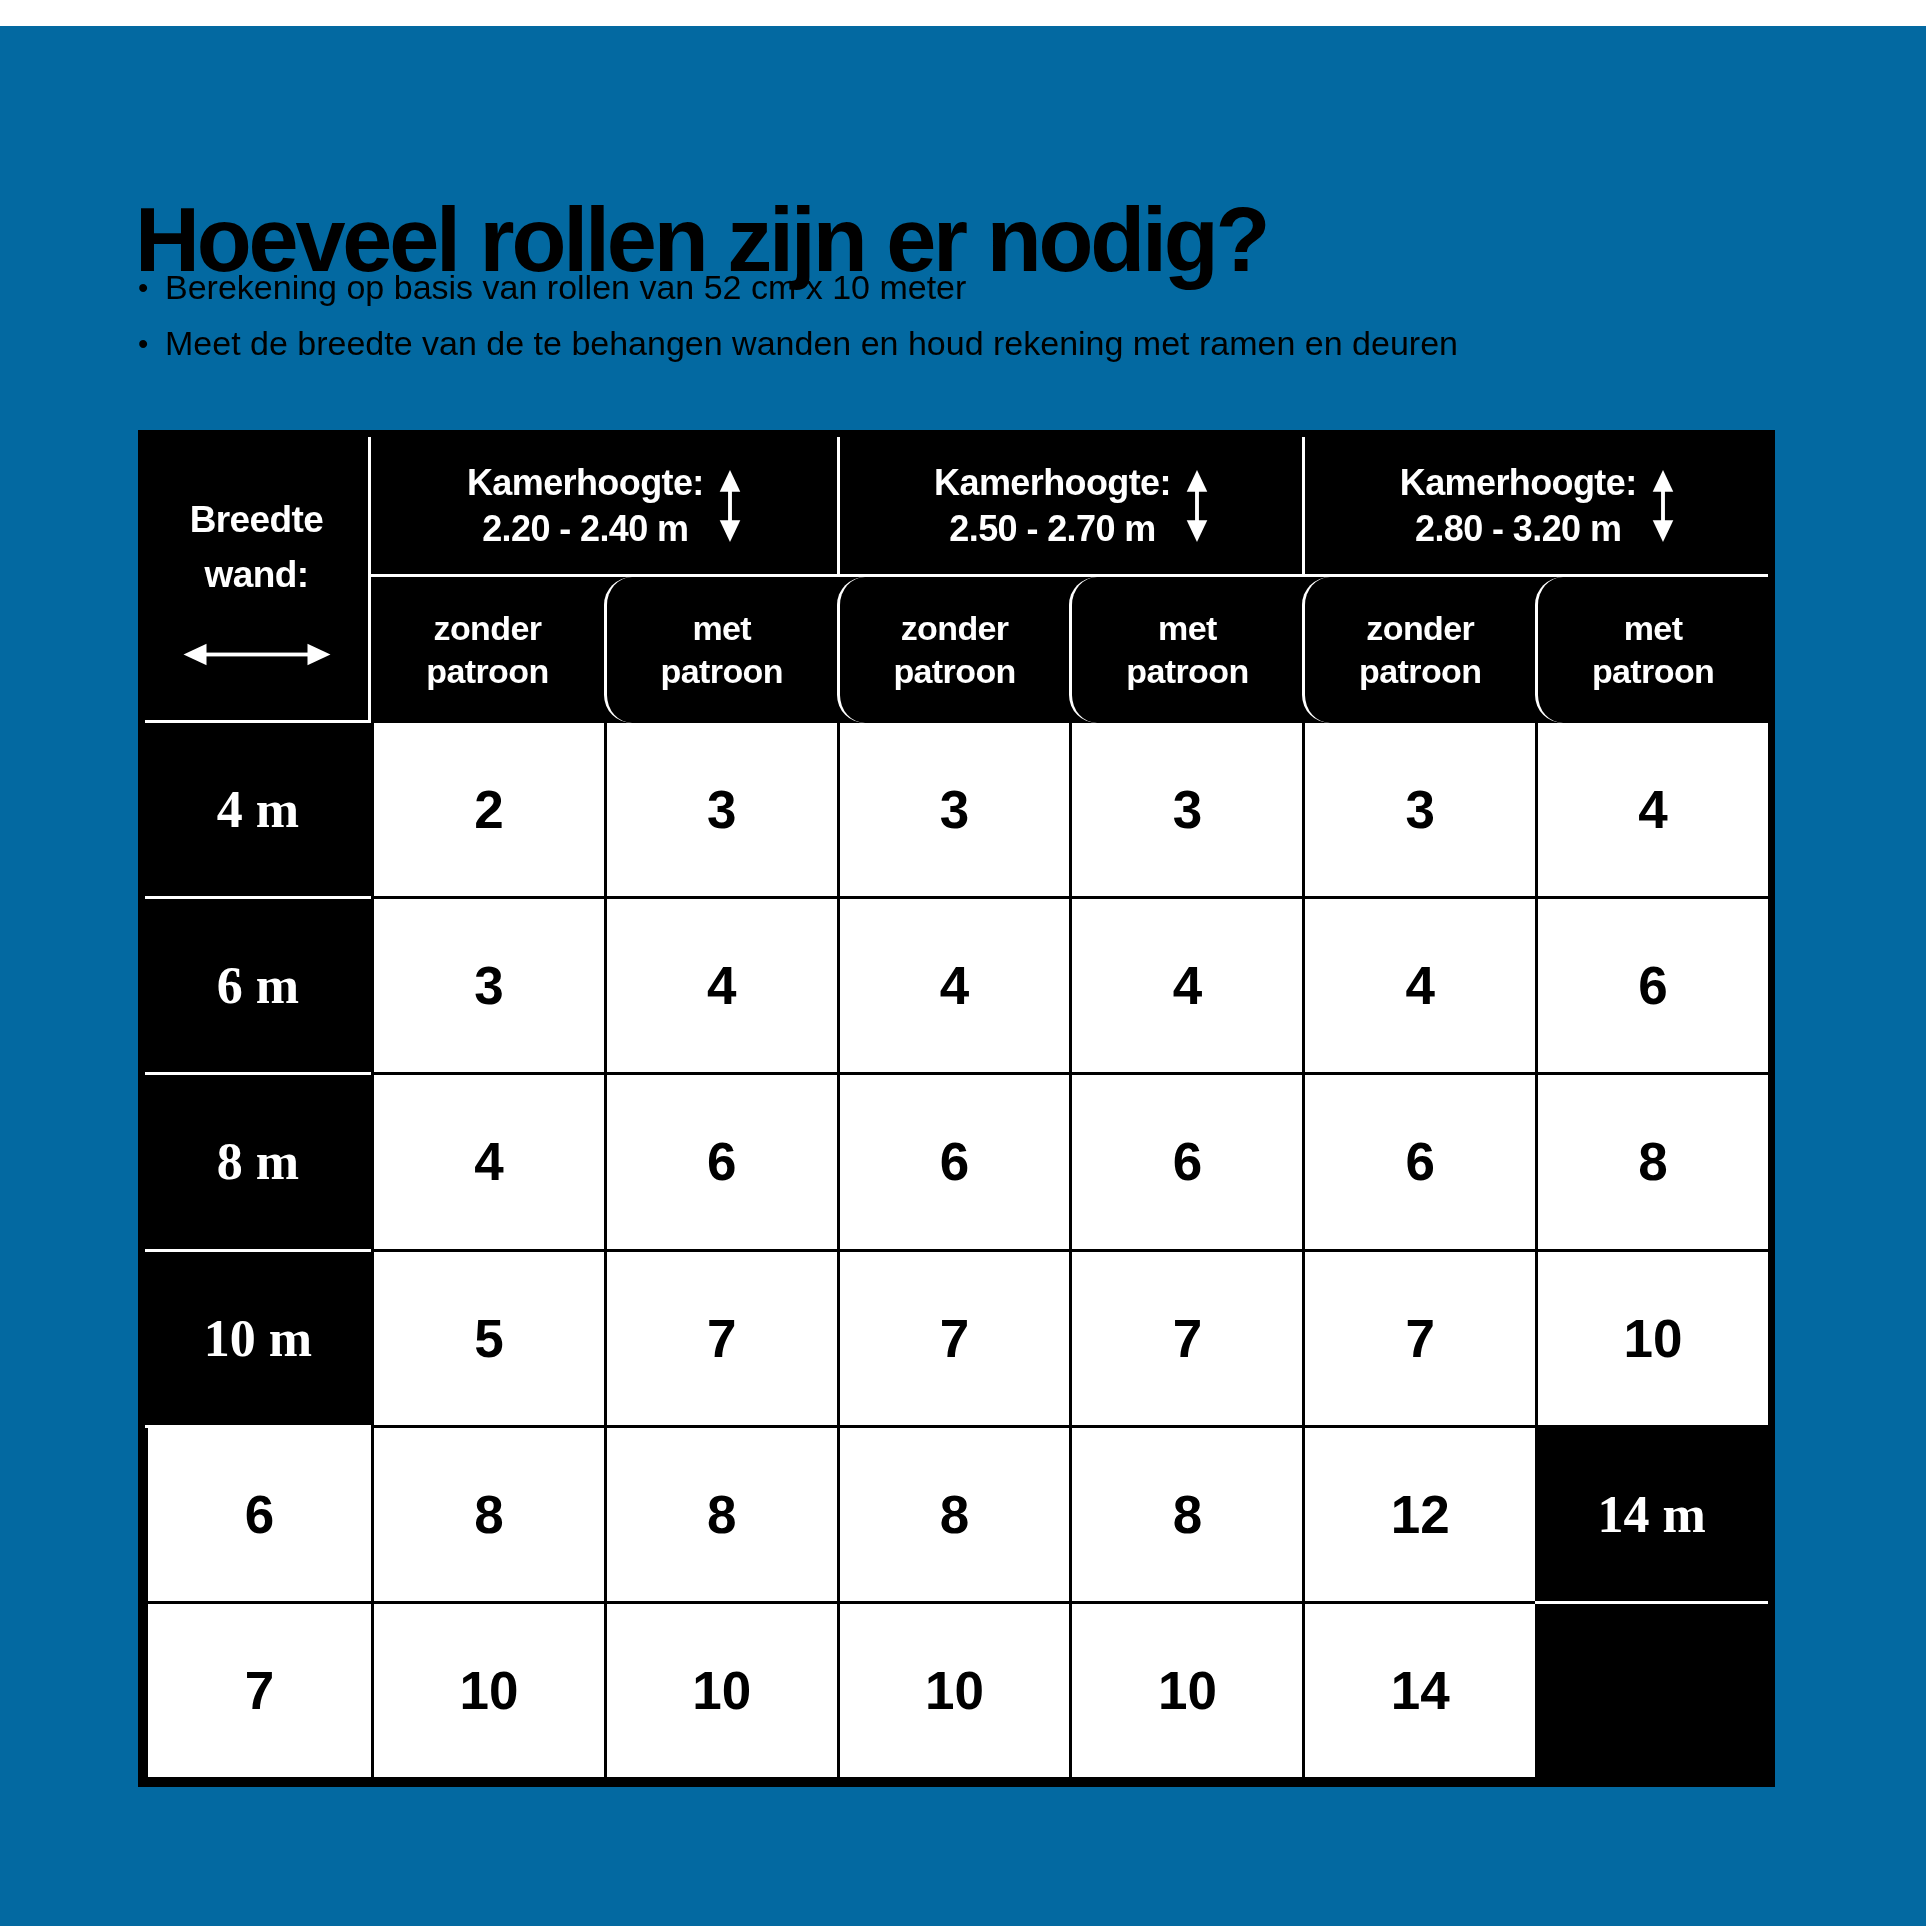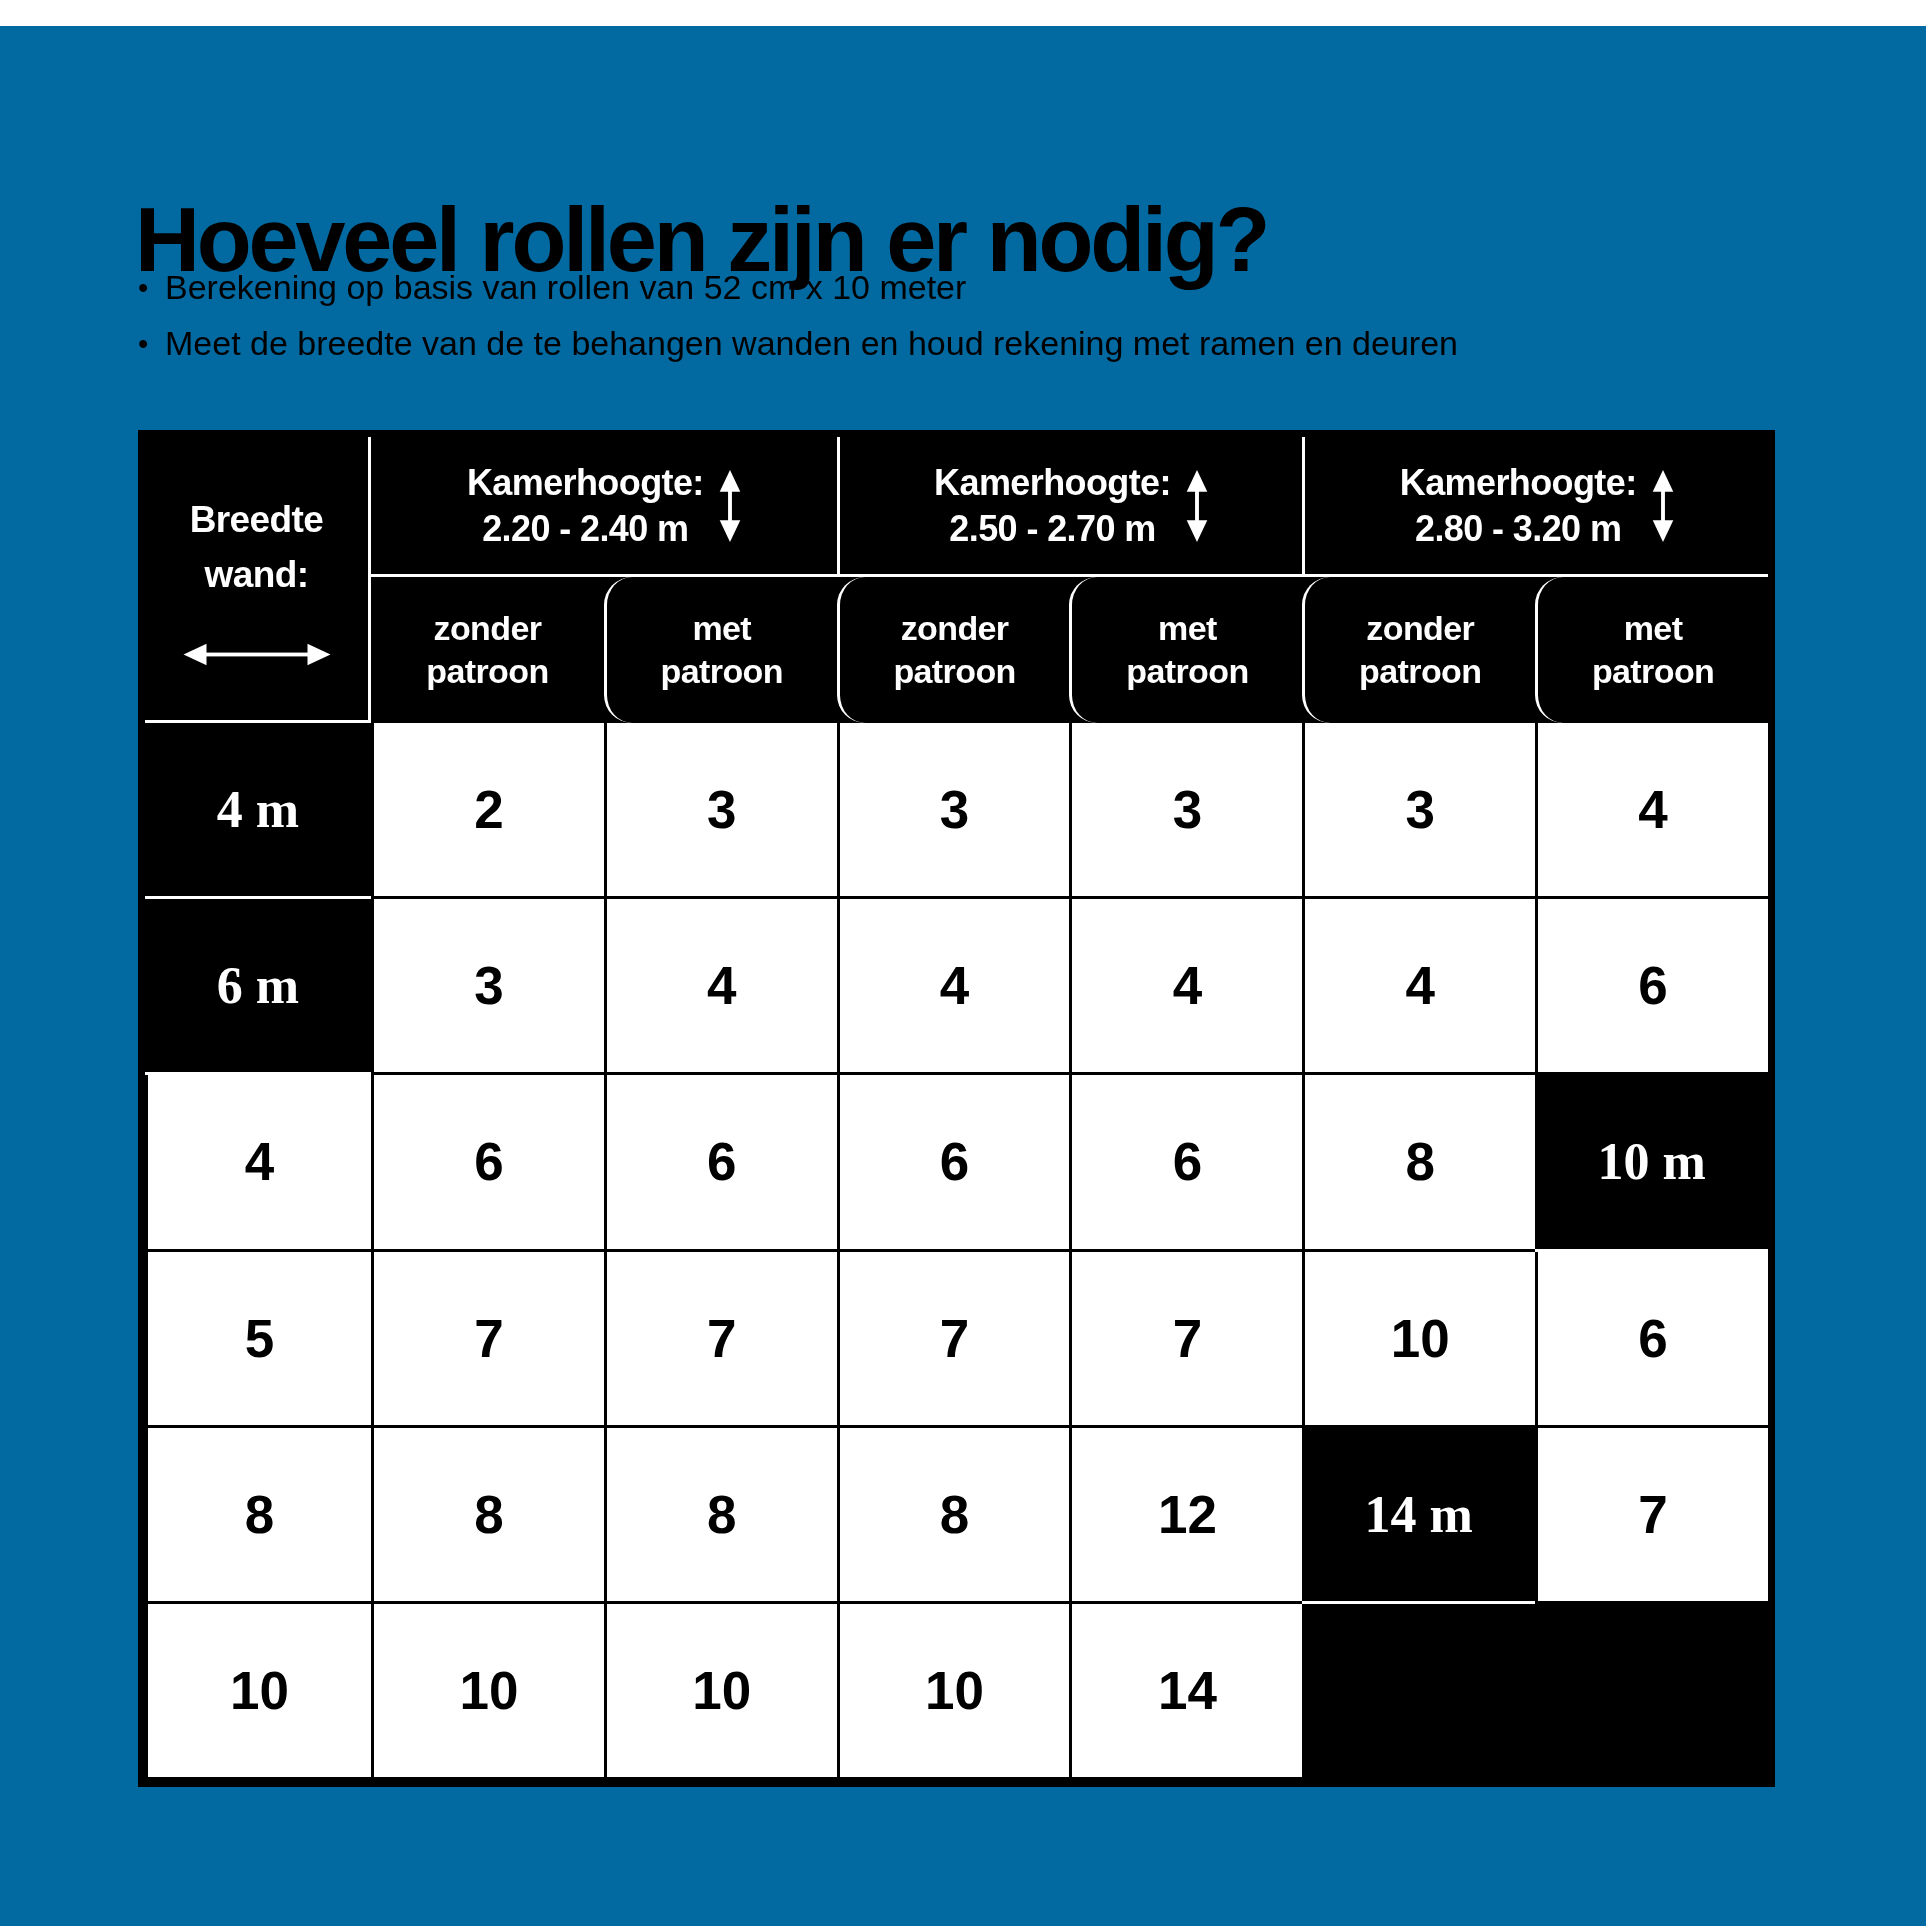--- a/index.html
+++ b/index.html
@@ -255,20 +255,21 @@
     <div class="dcell">4</div>
 
     <div class="rlabel">6 m</div>
     <div class="dcell">3</div>
     <div class="dcell">4</div>
     <div class="dcell">4</div>
     <div class="dcell">4</div>
     <div class="dcell">4</div>
     <div class="dcell">6</div>
 
+    <div class="rlabel">8 m</div>
     <div class="dcell">4</div>
     <div class="dcell">6</div>
     <div class="dcell">6</div>
     <div class="dcell">6</div>
     <div class="dcell">6</div>
     <div class="dcell">8</div>
 
     <div class="rlabel">10 m</div>
     <div class="dcell">5</div>
     <div class="dcell">7</div>

